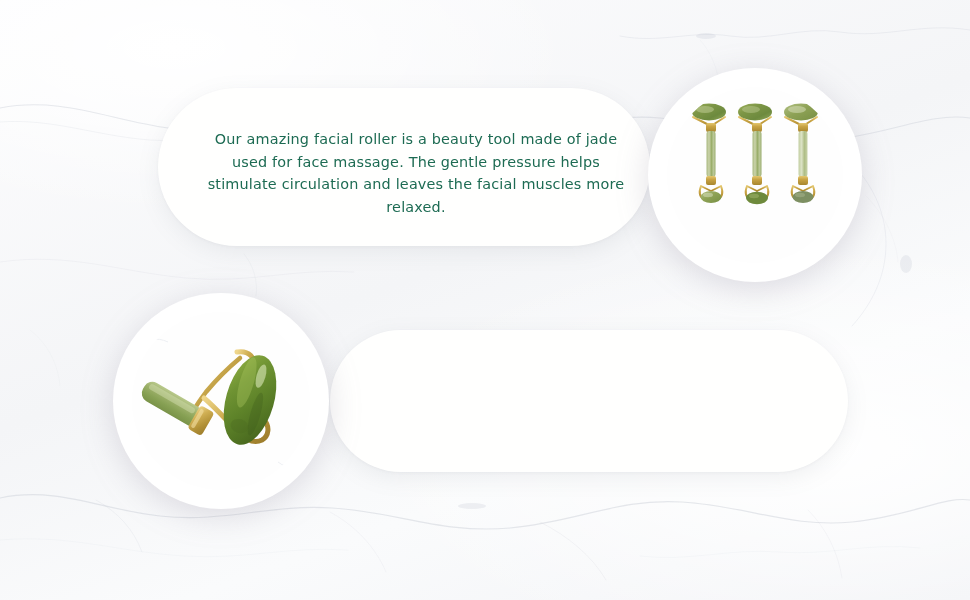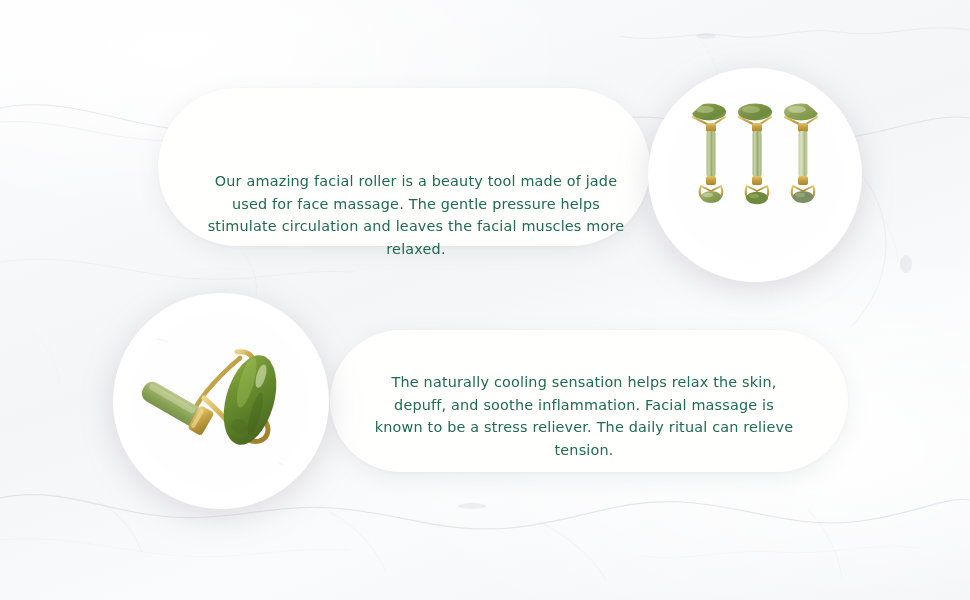--- a/index.html
+++ b/index.html
@@ -53,21 +53,20 @@
     font-size:14.4px;
     line-height:22.6px;
     letter-spacing:.18px;
     font-family:"DejaVu Sans", sans-serif;
     font-weight:400;
     white-space:pre-line;
   }
   #copy-top{
     left:200px; top:128px;
     width:432px;
-    margin-top:42px;
   }
   #copy-bottom{
     left:368px; top:371px;
     width:432px;
   }
 
   
   .medallion{
     position:absolute;
     border-radius:50%;
@@ -137,21 +136,20 @@
       </g>
     </svg>
   </div>
 
   <div id="card-top" class="card" style="background: rgb(255, 255, 254);"></div>
 
   <div id="card-bottom" class="card" style="background: rgb(255, 255, 254);"></div>
 
   <p id="copy-top" class="copy" style="color: rgb(29, 107, 83);">Our amazing facial roller is a beauty tool made of jade used for face massage. The gentle pressure helps stimulate circulation and leaves the facial muscles more relaxed.</p>
 
-  <p id="copy-bottom" class="copy" style="color: rgb(29, 107, 83);">The naturally cooling sensation helps relax the skin, depuff, and soothe inflammation. Facial massage is known to be a stress reliever. The daily ritual can relieve tension.</p>
 
   <div id="medallion-trio" class="medallion">
     <div class="ring" style="border-color: rgb(184, 99, 184);"></div>
     <div class="photo">
       <svg viewBox="0 0 176 176">
         <defs>
           <linearGradient id="jadeHead" x1="0" y1="0" x2="1" y2="1">
             <stop offset="0%" stop-color="#9db05c"></stop>
             <stop offset="35%" stop-color="#7d9646"></stop>
             <stop offset="70%" stop-color="#6d8a3e"></stop>

